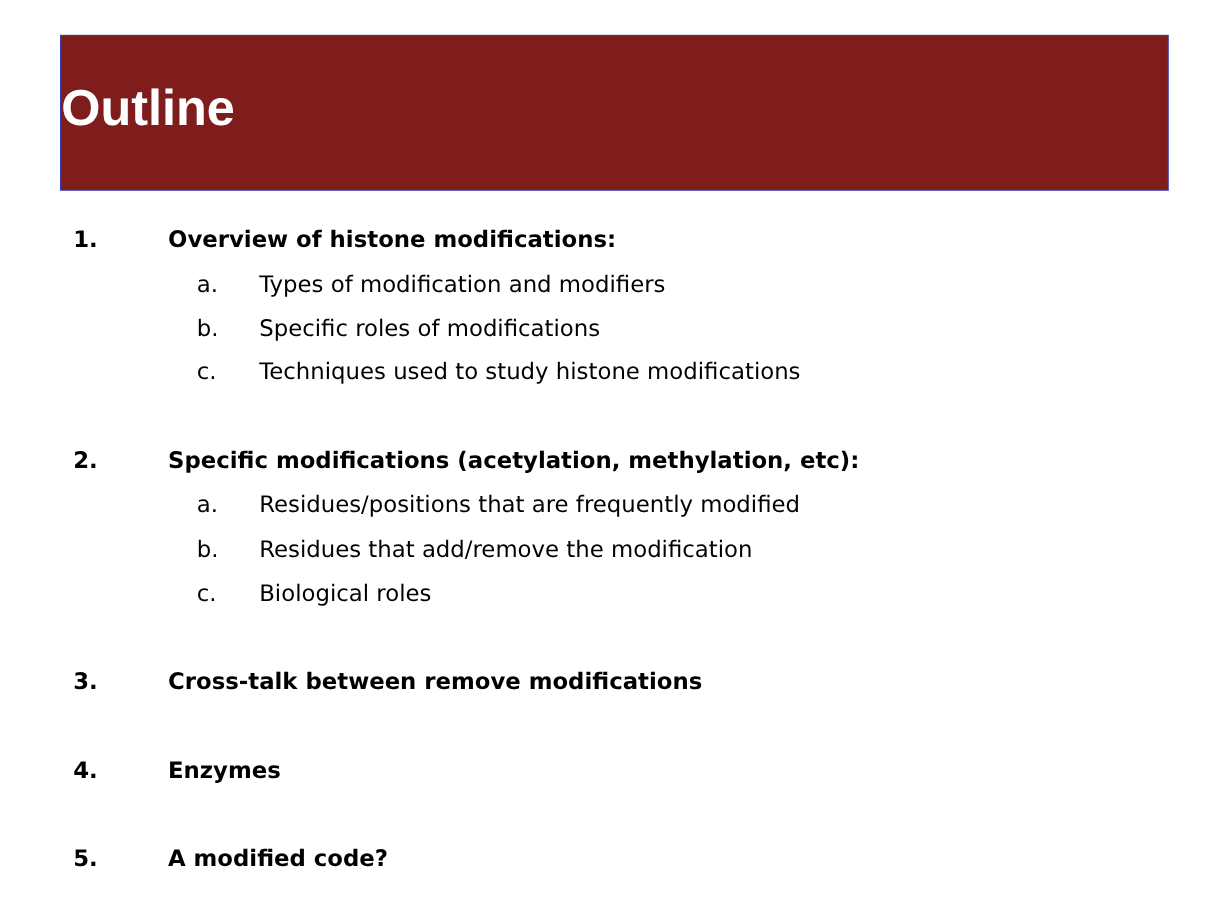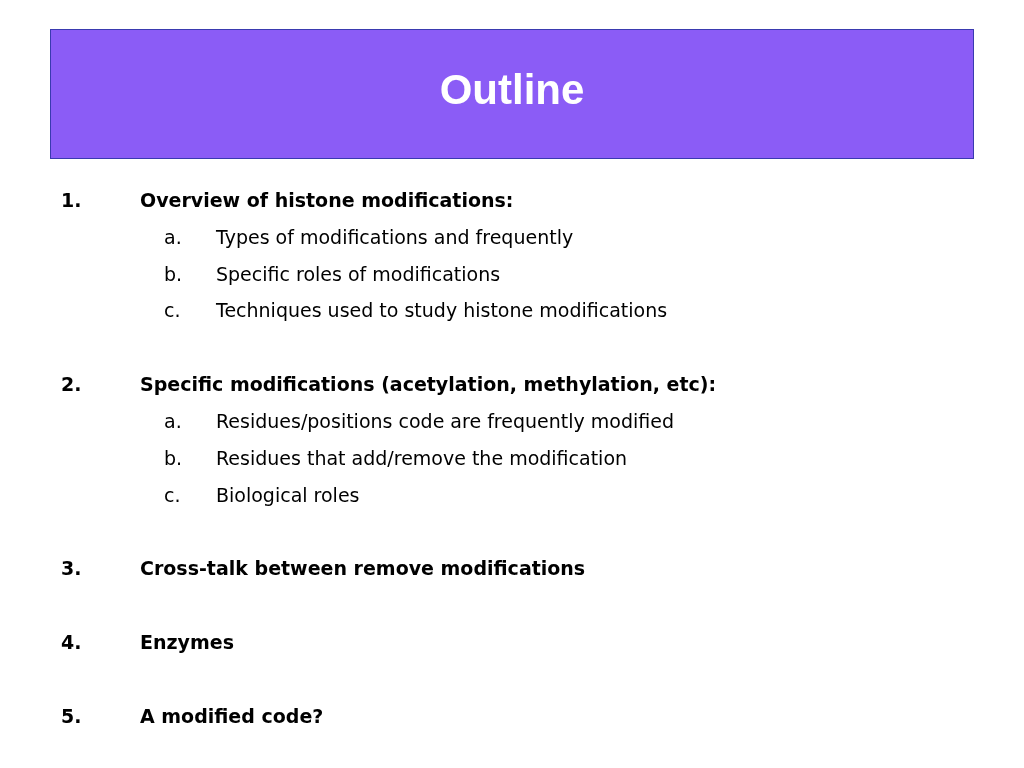--- a/index.html
+++ b/index.html
@@ -1,19 +1,19 @@
 <!DOCTYPE html>
 <html><head>
 <meta charset="utf-8">
 <style>
   html, body { margin:0; padding:0; }
   body { width:1024px; height:768px; background:#ffffff; position:relative; overflow:hidden;
          font-family:"Liberation Sans", sans-serif; color:#000; }
-  .title-bar { position:absolute; left:51px; top:30px; width:922px; height:128px; background:#8b5cf6;
-               box-shadow: 0 0 0 1px #3a3ab0; display:flex; align-items:center; justify-content:center; }
+  .title-bar { position:absolute; left:51px; top:30px; width:922px; height:128px; background:#7f1d1d;
+               box-shadow: 0 0 0 1px #3a3ab0; display:flex; align-items:center; }
   .title { color:#fff; font-weight:bold; font-size:42px; font-family:"Liberation Sans", sans-serif;
            position:relative; top:-4px; }
   .outline { position:absolute; left:0; top:0; width:1024px; height:768px; }
   .row { position:absolute; font-family:"DejaVu Sans", sans-serif; font-size:19px; white-space:nowrap; line-height:24px; }
   .num { position:absolute; left:61px; font-weight:bold; }
   .main { position:absolute; left:140px; font-weight:bold; }
   .sub-letter { position:absolute; left:164px; }
   .sub-text { position:absolute; left:216px; }
 </style>
 </head>
@@ -24,38 +24,38 @@
 </div>
 
 <div class="outline">
 
   <div class="row" style="top:188px;">
     <span class="num">1.</span>
     <span class="main">Overview of histone modifications:</span>
   </div>
   <div class="row" style="top:225px;">
     <span class="sub-letter">a.</span>
-    <span class="sub-text">Types of modifications and frequently</span>
+    <span class="sub-text">Types of modification and modifiers</span>
   </div>
   <div class="row" style="top:262px;">
     <span class="sub-letter">b.</span>
     <span class="sub-text">Specific roles of modifications</span>
   </div>
   <div class="row" style="top:298px;">
     <span class="sub-letter">c.</span>
     <span class="sub-text">Techniques used to study histone modifications</span>
   </div>
 
   <div class="row" style="top:372px;">
     <span class="num">2.</span>
     <span class="main">Specific modifications (acetylation, methylation, etc):</span>
   </div>
   <div class="row" style="top:409px;">
     <span class="sub-letter">a.</span>
-    <span class="sub-text">Residues/positions code are frequently modified</span>
+    <span class="sub-text">Residues/positions that are frequently modified</span>
   </div>
   <div class="row" style="top:446px;">
     <span class="sub-letter">b.</span>
     <span class="sub-text">Residues that add/remove the modification</span>
   </div>
   <div class="row" style="top:483px;">
     <span class="sub-letter">c.</span>
     <span class="sub-text">Biological roles</span>
   </div>
 

